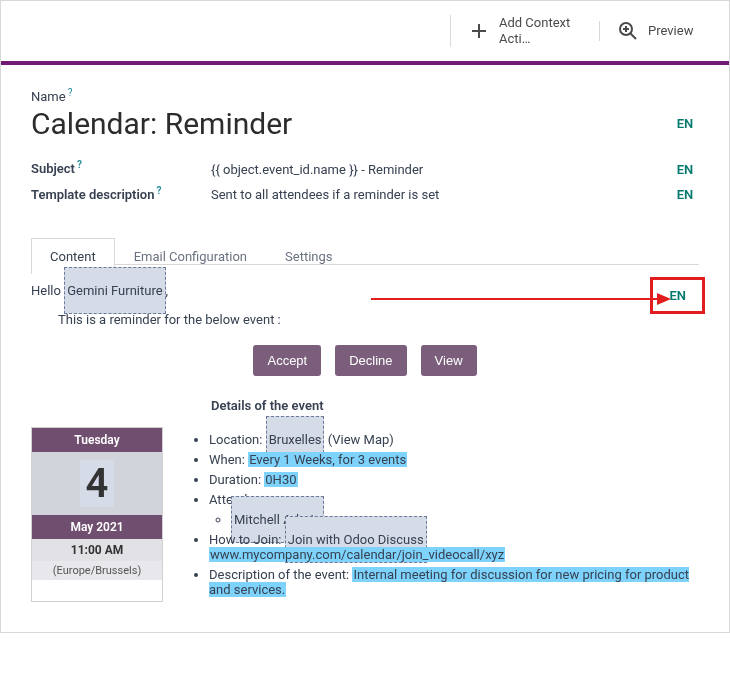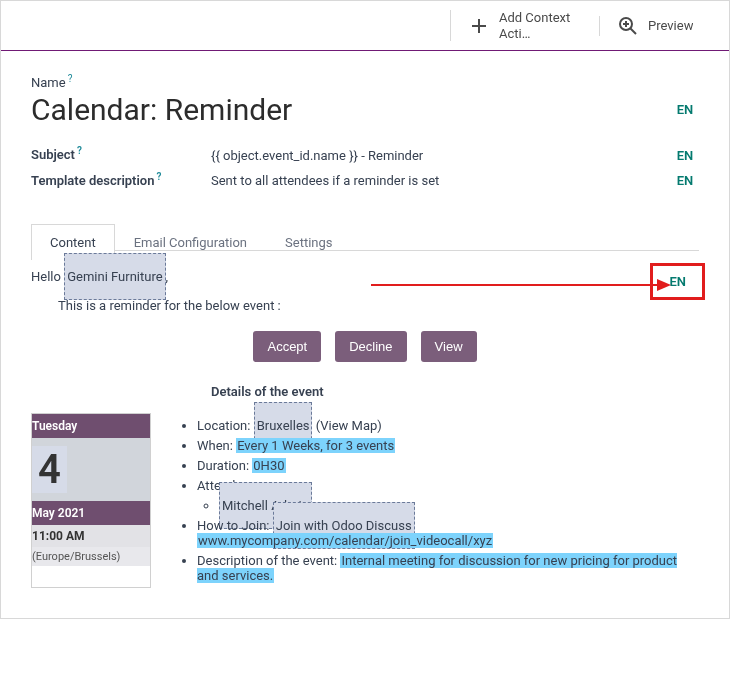--- a/index.html
+++ b/index.html
@@ -9,22 +9,22 @@
     font-size: 13px;
     color: #374151;
     background: #fff;
     width: 730px;
   }
   .frame {
     border: 1px solid #d8d8d8;
   }
   .toolbar {
     display: flex;
-    border-bottom: 1px solid #701a75;
-    height: 50px;
+    border-bottom: 4px solid #701a75;
+    height: 64px;
     align-items: center;
   }
   .toolbar-spacer { flex: 1; }
   .toolbar-btn {
     border-left: 1px solid #d8d8d8;
     display: flex;
     align-items: center;
     padding: 0 18px;
     gap: 10px;
     color: #4a4a4a;
@@ -125,22 +125,23 @@
   }
   .details-heading {
     font-weight: 600;
     margin: 0 0 14px 180px;
   }
   .details-wrap {
     display: flex;
     gap: 24px;
   }
   .mini-cal {
-    width: 120px;
+    width: 132px;
     border: 1px solid #d0d0d0;
+    text-align: center;
     font-size: 12px;
   }
   .mc-weekday { background:#6f4e6f; color:#fff; padding:5px 0; font-weight:600; }
   .mc-daywrap { background:#d1d5db; padding: 8px 0; }
   .mc-day { font-size:40px; font-weight:600; color:#333; background:#d6dbe8; display:inline-block; padding: 0 6px; }
   .mc-month { background:#6f4e6f; color:#fff; padding:5px 0; font-weight:600; }
   .mc-time { background:#e2e2e6; padding:4px 0; font-weight:700; color:#333; }
   .mc-tz { background:#e8e8ec; padding:3px 0; color:#555; font-size:11px; }
   .details-list { flex:1; }
   .details-list ul { margin: 4px; padding-left: 18px; }

